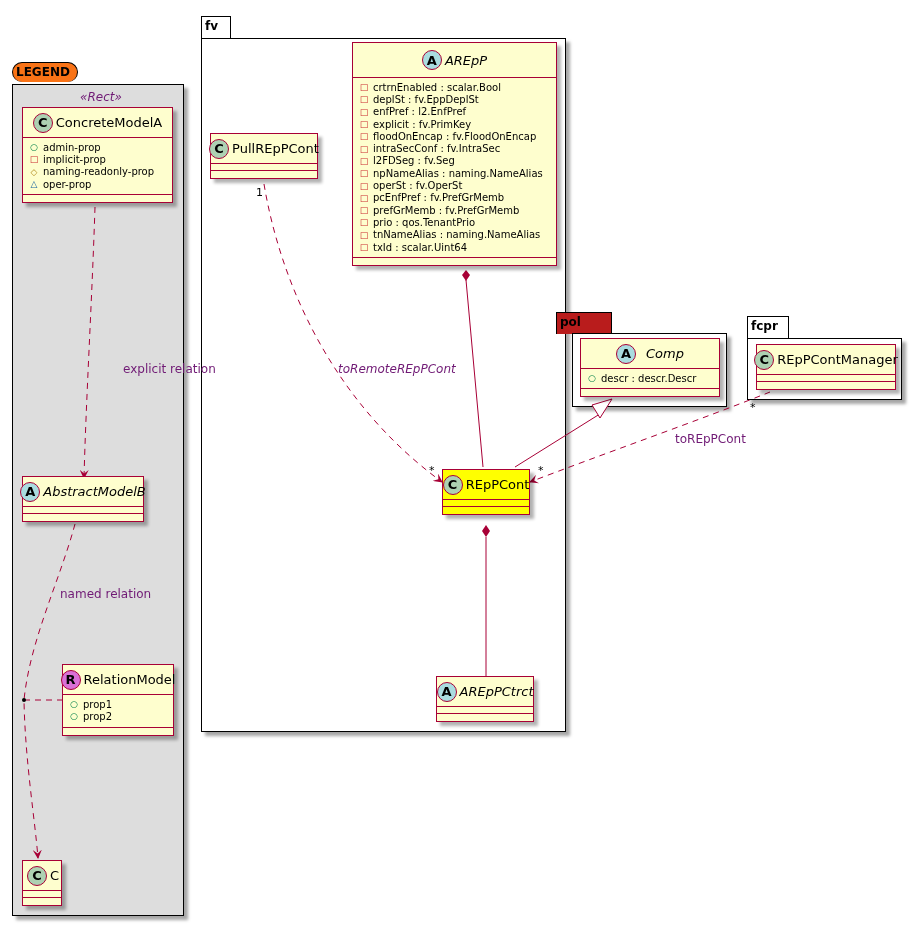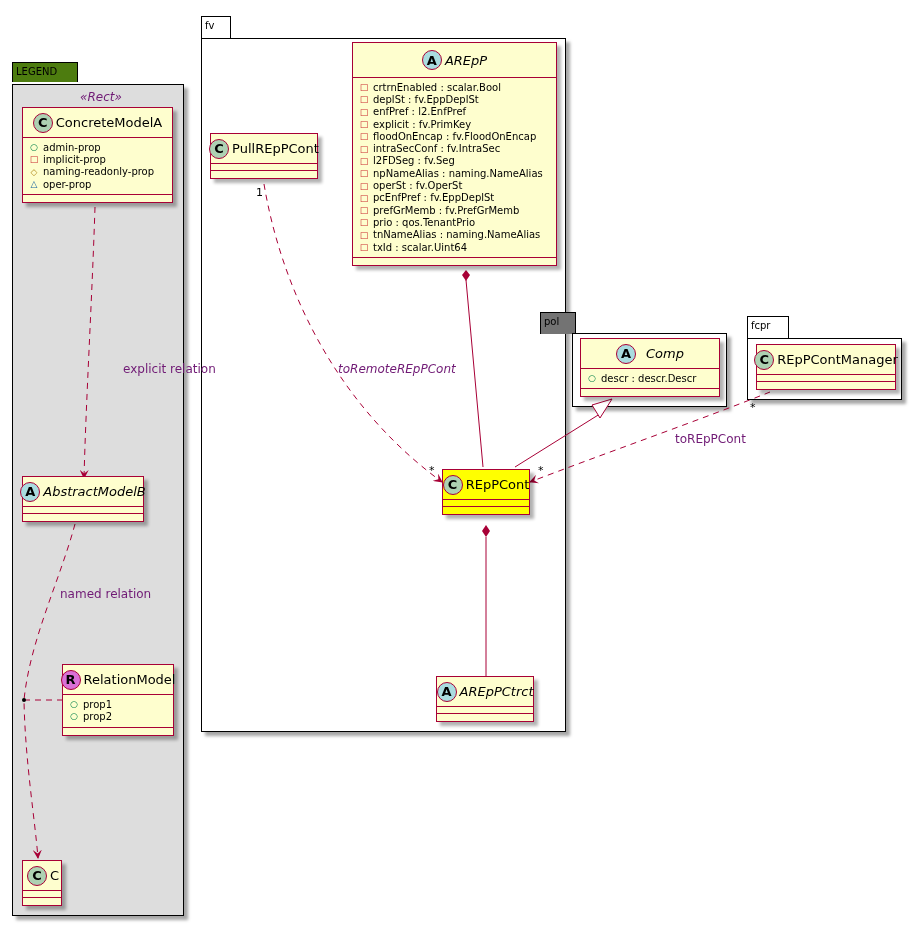--- a/index.html
+++ b/index.html
@@ -1,20 +1,20 @@
 <!DOCTYPE html>
 <html><head>
 <meta charset="utf-8">
 <style>
   html, body { margin:0; padding:0; background:#ffffff; }
   body { width:922px; height:927px; position:relative; overflow:hidden;
          font-family:"DejaVu Sans", sans-serif; color:#000; }
   
   .pkg-tab { position:absolute; border:1.5px solid #000; border-bottom:none;
-             font-weight:normal; font-size:10px; line-height:18px; padding:0 2px 0 3px;
+             font-weight:bold; font-size:12px; line-height:18px; padding:0 2px 0 3px;
              box-sizing:border-box; }
   .pkg-tab::after { content:""; position:absolute; right:-8px; top:-1px; width:0; height:0;
              border-left:8px solid transparent; }
   .pkg-body { position:absolute; border:1.5px solid #000; box-sizing:border-box;
               box-shadow:4px 4px 3px rgba(0,0,0,0.35); }
   
   .cls { position:absolute; background:#FEFECE; border:1.5px solid #A80036; box-sizing:border-box;
          box-shadow:4px 4px 3px rgba(0,0,0,0.3); font-size:11px; }
   .cls.hl { background:#FFFF00; }
   .cls-head { display:flex; align-items:center; justify-content:center; height:30px;
@@ -36,28 +36,28 @@
   .vis.pkgv { color:#1963A0; }
   .empty-sec { height:7px; border-bottom:1.5px solid #A80036; box-sizing:border-box; }
   .empty-sec.last { border-bottom:none; }
   .label { position:absolute; font-size:12px; white-space:nowrap; color:#701a75; }
   .mult { position:absolute; font-size:11px; color:#000; }
   svg.edges { position:absolute; left:0; top:0; }
 </style>
 </head>
 <body>
 
-<div class="pkg-tab" style="left:12px;top:62px;width:66px;height:20px;background:#4d7c0f;"><span>LEGEND</span></div>
+<div class="pkg-tab" style="left:12px;top:62px;width:66px;height:20px;background:#f97316;border-radius:10px;"><span>LEGEND</span></div>
 <div class="pkg-body" style="left:12px;top:84px;width:172px;height:832px;background:#DDDDDD;"></div>
 <div class="label" style="left:80px;top:90px;font-style:italic;font-size:12px;">«Rect»</div>
 
 <div class="pkg-tab" style="left:201px;top:16px;width:30px;height:22px;background:#fff;"><span>fv</span></div>
 <div class="pkg-body" style="left:201px;top:38px;width:365px;height:694px;background:#fff;"></div>
 
-<div class="pkg-tab" style="left:540px;top:312px;width:36px;height:22px;background:#737373;"><span>pol</span></div>
+<div class="pkg-tab" style="left:556px;top:312px;width:56px;height:22px;background:#b91c1c;"><span>pol</span></div>
 <div class="pkg-body" style="left:572px;top:333px;width:155px;height:74px;background:#fff;"></div>
 
 <div class="pkg-tab" style="left:747px;top:316px;width:42px;height:22px;background:#fff;"><span>fcpr</span></div>
 <div class="pkg-body" style="left:747px;top:338px;width:155px;height:62px;background:#fff;"></div>
 
 <svg class="edges" width="922" height="927">
   <defs>
     <marker id="arrow" viewBox="0 0 10 10" refX="9" refY="5" markerWidth="9" markerHeight="9" orient="auto-start-reverse">
       <path d="M0,0 L10,5 L0,10 L4,5 z" fill="#A80036"></path>
     </marker>
@@ -184,21 +184,21 @@
       <div class="attr">
         <span class="vis priv">□</span>
         <span>npNameAlias : naming.NameAlias</span>
       </div>
       <div class="attr">
         <span class="vis priv">□</span>
         <span>operSt : fv.OperSt</span>
       </div>
       <div class="attr">
         <span class="vis priv">□</span>
-        <span>pcEnfPref : fv.EppDeplSt</span>
+        <span>pcEnfPref : fv.PrefGrMemb</span>
       </div>
       <div class="attr">
         <span class="vis priv">□</span>
         <span>prefGrMemb : fv.PrefGrMemb</span>
       </div>
       <div class="attr">
         <span class="vis priv">□</span>
         <span>prio : qos.TenantPrio</span>
       </div>
       <div class="attr">

